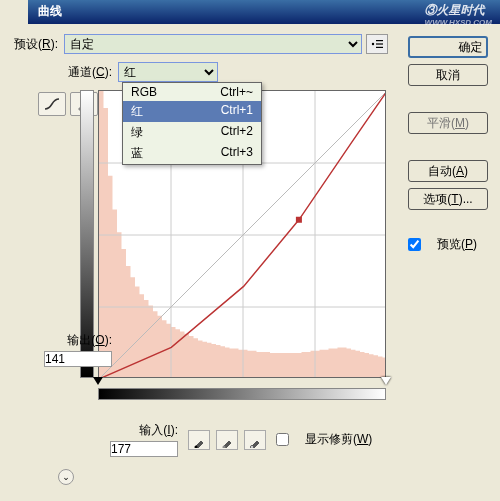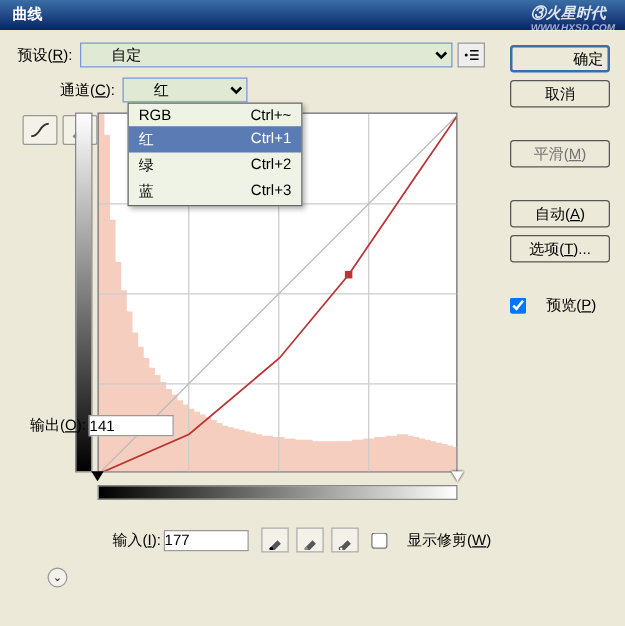--- a/index.html
+++ b/index.html
@@ -1,42 +1,42 @@
 <!DOCTYPE html>
 <html><head>
 <meta charset="utf-8">
 <style>
   * { box-sizing: border-box; margin: 0; padding: 0; font-family: "Microsoft YaHei", Tahoma, sans-serif; font-size: 12px; }
   body { background: #ece9d8; width: 500px; height: 501px; overflow: hidden; position: relative; }
-  .titlebar { background: linear-gradient(to bottom, #3a6ea5, #0a246a); height: 24px; color: #fff; padding: 3px 10px; font-weight: bold; font-size: 13px; position: relative; }
+  .titlebar { background: linear-gradient(to bottom, #3a6ea5, #0a246a); height: 24px; color: #fff; padding: 3px 10px; font-weight: bold; font-size: 13px; position: relative; margin-left: 28px; }
   .watermark { position: absolute; right: 8px; top: 2px; color: #fff; font-style: italic; font-size: 11px; opacity: .85; }
   .watermark .sub { font-size: 8px; opacity: .7; display: block; line-height: 7px; }
   .content { padding: 10px 10px 10px 14px; position: relative; }
   .row { display: flex; align-items: center; margin-bottom: 8px; }
   .lbl { margin-right: 6px; text-align: right; }
   .u { text-decoration: underline; }
-  select, input[type=text] { background: #dfe9d4; border: 1px solid #7a96df; height: 20px; padding: 1px 20px; }
+  select, input[type=text] { background: #dfe9d4; border: 1px solid #7a96df; height: 20px; padding: 1px 1px; }
   .preset-select { width: 298px; }
   .preset-menu { width: 22px; height: 20px; border: 1px solid #999; background: #eee; margin-left: 4px; display: flex; align-items: center; justify-content: center; }
   .channel-row { margin-left: 30px; }
   .channel-select { width: 100px; }
-  .curve-area { position: relative; margin-left: 4px; }
+  .curve-area { position: relative; margin-left: 24px; }
   .tool-btns { position: absolute; left: 0; top: 30px; display: flex; gap: 4px; }
   .tool-btn { width: 28px; height: 24px; border: 1px solid #999; background: #f4f2e8; display: flex; align-items: center; justify-content: center; border-radius: 2px; }
   .graph-wrap { margin-left: 60px; position: relative; }
   .out-grad { position: absolute; left: -18px; top: 0; width: 14px; height: 288px; border: 1px solid #888; background: linear-gradient(to top, #000, #fff); }
   .graph { width: 288px; height: 288px; border: 1px solid #666; background: #fff; position: relative; overflow: hidden; }
   .grid line { stroke: #ccc; stroke-width: 1; }
   .diag { stroke: #bbb; stroke-width: 1; }
   .curve { stroke: #b33; stroke-width: 1.4; fill: none; }
   .hist { fill: #f4c9b8; opacity: .9; }
   .pt { fill: #b33; }
   .in-grad { width: 288px; height: 12px; border: 1px solid #888; background: linear-gradient(to right, #000, #fff); margin-top: 2px; }
   .tri { width: 0; height: 0; border-left: 5px solid transparent; border-right: 5px solid transparent; border-top: 8px solid #000; position: absolute; }
-  .io-group { position: absolute; left: 6px; display: flex; gap: 2px; }
+  .io-group { position: absolute; left: 6px; display: flex; flex-direction: column; gap: 2px; align-items: flex-end; }
   .io-input { width: 68px; background: #fff; border: 1px solid #999; }
   .bottom-row { margin-left: 72px; margin-top: 22px; display: flex; align-items: center; gap: 10px; }
   .eyedrops { display: flex; gap: 6px; }
   .eyedrop { width: 22px; height: 20px; border: 1px solid #aaa; background: #f4f2e8; display: flex; align-items: end; justify-content: center; padding-bottom: 1px; }
   .chk { display: flex; align-items: center; gap: 16px; }
   input[type=checkbox] { width: 13px; height: 13px; }
   .expand { margin-top: 12px; display: flex; align-items: center; gap: 6px; margin-left: 20px; }
   .chev { width: 16px; height: 16px; border: 1px solid #999; border-radius: 8px; background: #f4f2e8; display: flex; align-items: center; justify-content: center; font-size: 9px; }
   .right-col { position: absolute; right: 12px; top: 36px; width: 80px; display: flex; flex-direction: column; gap: 6px; }
   .btn { height: 22px; border: 1px solid #555; background: #ece9d8; border-radius: 3px; display: flex; align-items: center; justify-content: center; cursor: pointer; }

